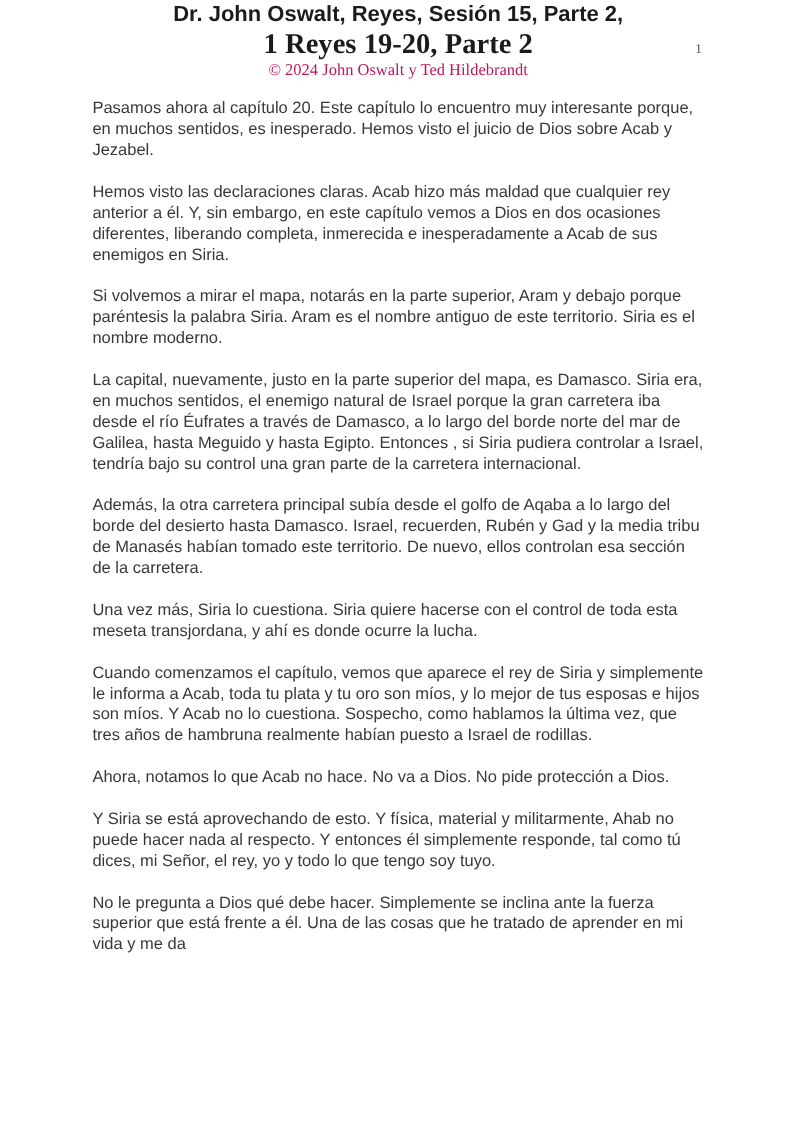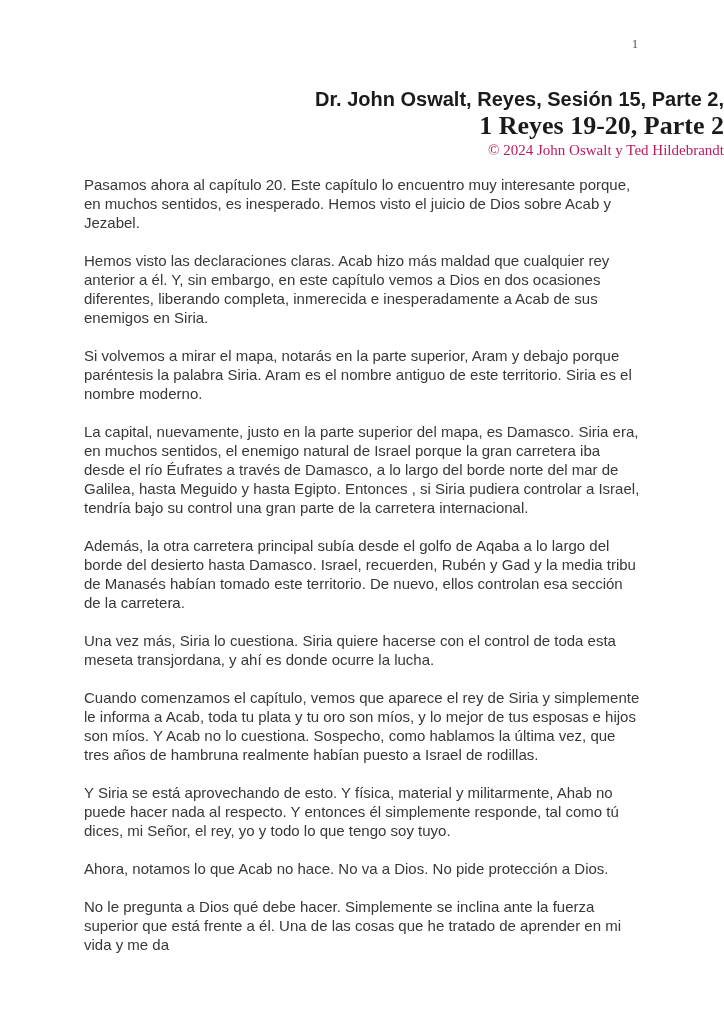--- a/index.html
+++ b/index.html
@@ -18,22 +18,21 @@
   }
   .page-number {
     position: absolute;
     top: 37px;
     right: 86px;
     font-family: "Liberation Serif", serif;
     font-size: 12px;
     color: #4a4a4a;
   }
   .doc-header {
-    padding-top: 86px;
-    text-align: right;
+    text-align: center;
     color: #1b1b1b;
   }
   .title-line-1 {
     font-family: "Liberation Sans", sans-serif;
     font-weight: bold;
     font-size: 20px;
     line-height: 26px;
     margin: 0;
   }
   .title-line-2 {
@@ -78,18 +77,18 @@
   </div>
 
   <div class="doc-body">
     <p class="para">Pasamos ahora al capítulo 20. Este capítulo lo encuentro muy interesante porque, en muchos sentidos, es inesperado. Hemos visto el juicio de Dios sobre Acab y Jezabel.</p>
     <p class="para">Hemos visto las declaraciones claras. Acab hizo más maldad que cualquier rey anterior a él. Y, sin embargo, en este capítulo vemos a Dios en dos ocasiones diferentes, liberando completa, inmerecida e inesperadamente a Acab de sus enemigos en Siria.</p>
     <p class="para">Si volvemos a mirar el mapa, notarás en la parte superior, Aram y debajo porque paréntesis la palabra Siria. Aram es el nombre antiguo de este territorio. Siria es el nombre moderno.</p>
     <p class="para">La capital, nuevamente, justo en la parte superior del mapa, es Damasco. Siria era, en muchos sentidos, el enemigo natural de Israel porque la gran carretera iba desde el río Éufrates a través de Damasco, a lo largo del borde norte del mar de Galilea, hasta Meguido y hasta Egipto. Entonces , si Siria pudiera controlar a Israel, tendría bajo su control una gran parte de la carretera internacional.</p>
     <p class="para">Además, la otra carretera principal subía desde el golfo de Aqaba a lo largo del borde del desierto hasta Damasco. Israel, recuerden, Rubén y Gad y la media tribu de Manasés habían tomado este territorio. De nuevo, ellos controlan esa sección de la carretera.</p>
     <p class="para">Una vez más, Siria lo cuestiona. Siria quiere hacerse con el control de toda esta meseta transjordana, y ahí es donde ocurre la lucha.</p>
     <p class="para">Cuando comenzamos el capítulo, vemos que aparece el rey de Siria y simplemente le informa a Acab, toda tu plata y tu oro son míos, y lo mejor de tus esposas e hijos son míos. Y Acab no lo cuestiona. Sospecho, como hablamos la última vez, que tres años de hambruna realmente habían puesto a Israel de rodillas.</p>
+    <p class="para">Ahora, notamos lo que Acab no hace. No va a Dios. No pide protección a Dios.</p>
     <p class="para">Y Siria se está aprovechando de esto. Y física, material y militarmente, Ahab no puede hacer nada al respecto. Y entonces él simplemente responde, tal como tú dices, mi Señor, el rey, yo y todo lo que tengo soy tuyo.</p>
-    <p class="para">Ahora, notamos lo que Acab no hace. No va a Dios. No pide protección a Dios.</p>
     <p class="para">No le pregunta a Dios qué debe hacer. Simplemente se inclina ante la fuerza superior que está frente a él. Una de las cosas que he tratado de aprender en mi vida y me da</p>
   </div>
 
 </div>
 
 </body></html>

